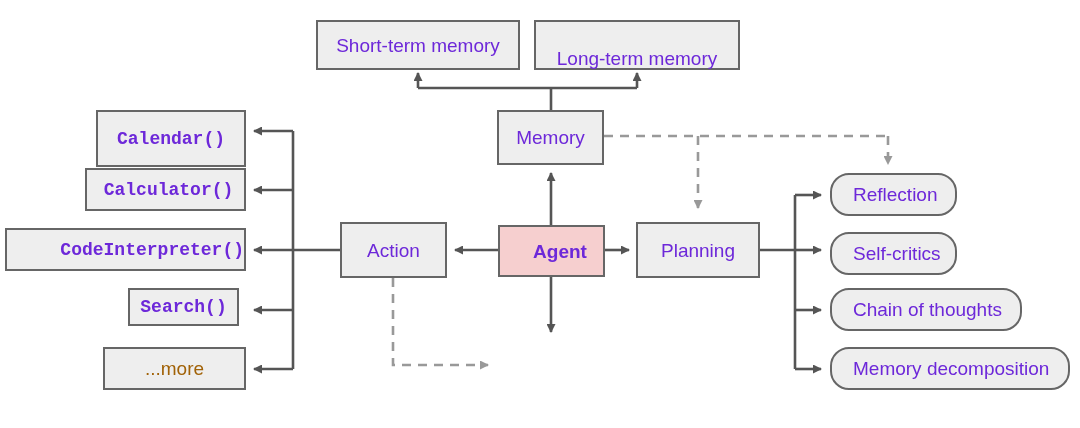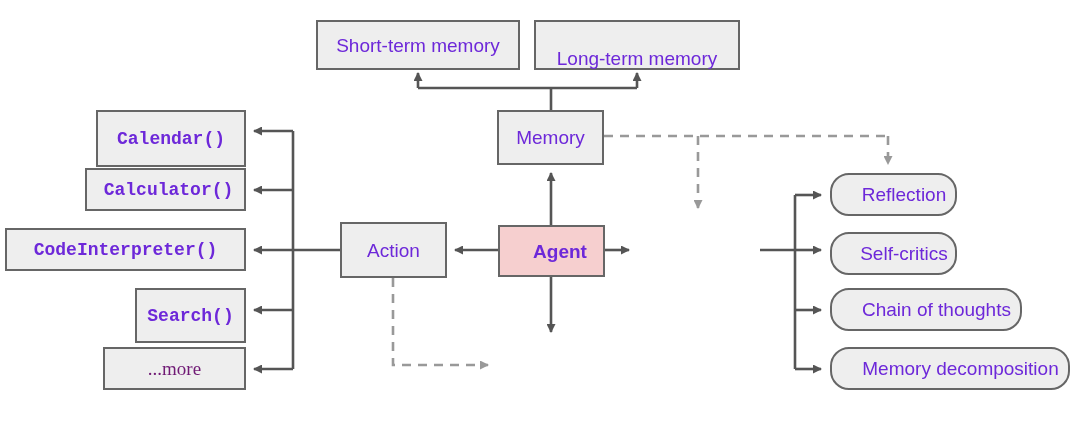--- a/index.html
+++ b/index.html
@@ -17,32 +17,32 @@
     background:#eeeeee;
     border:2px solid #666666;
     display:flex;
     align-items:center;
     color:#6d28d9;
     font-size:19px;
     line-height:1;
     white-space:nowrap;
   }
   .node.center{justify-content:center;}
-  .node.left-text{justify-content:center;padding-left:21px;border-radius:19px;}
+  .node.left-text{justify-content:flex-start;padding-left:21px;border-radius:19px;}
   .node.mono{
     font-family:"Liberation Mono","DejaVu Sans Mono",monospace;
     font-weight:bold;
     font-size:18px;
     justify-content:center;
   }
   .node.agent{
     background:#f6cfcf;
     font-weight:bold;
   }
-  .node.ghost{color:#701a75;font-family:Liberation Serif, serif;}
+  .node.ghost{color:#a16207;}
 </style>
 </head>
 <body>
 
 <div id="canvas">
 
   <svg id="wires" viewBox="0 0 1080 428">
     <defs>
       <marker id="ah" markerWidth="9" markerHeight="9" refX="8" refY="4.5" orient="auto" markerUnits="userSpaceOnUse">
         <path d="M0,0 L9,4.5 L0,9 z" fill="#555555"></path>
@@ -102,31 +102,34 @@
 
   <div class="node center" style="left:497px;top:110px;width:107px;height:55px;">
     <span>Memory</span>
   </div>
   <div class="node center agent" style="left:498px;top:225px;width:107px;height:52px;padding-left:17px;">
     <span>Agent</span>
   </div>
   <div class="node center" style="left:340px;top:222px;width:107px;height:56px;">
     <span>Action</span>
   </div>
+  <div class="node center" style="left:636px;top:222px;width:124px;height:56px;">
+    <span>Planning</span>
+  </div>
 
   <div class="node mono" style="left:96px;top:110px;width:150px;height:57px;">
     <span>Calendar()</span>
   </div>
   <div class="node mono" style="left:85px;top:168px;width:161px;height:43px;padding-left:6px;">
     <span>Calculator()</span>
   </div>
-  <div class="node mono" style="left:5px;top:228px;width:241px;height:43px;">
+  <div class="node mono" style="left:5px;top:228px;width:241px;height:43px;justify-content:flex-end;">
     <span>CodeInterpreter()</span>
   </div>
-  <div class="node mono" style="left:135px;top:288px;width:111px;height:55px;">
+  <div class="node mono" style="left:128px;top:288px;width:111px;height:38px;">
     <span>Search()</span>
   </div>
   <div class="node center ghost" style="left:103px;top:347px;width:143px;height:43px;">
     <span>...more</span>
   </div>
 
   <div class="node left-text" style="left:830px;top:173px;width:127px;height:43px;">
     <span>Reflection</span>
   </div>
   <div class="node left-text" style="left:830px;top:232px;width:127px;height:43px;">

